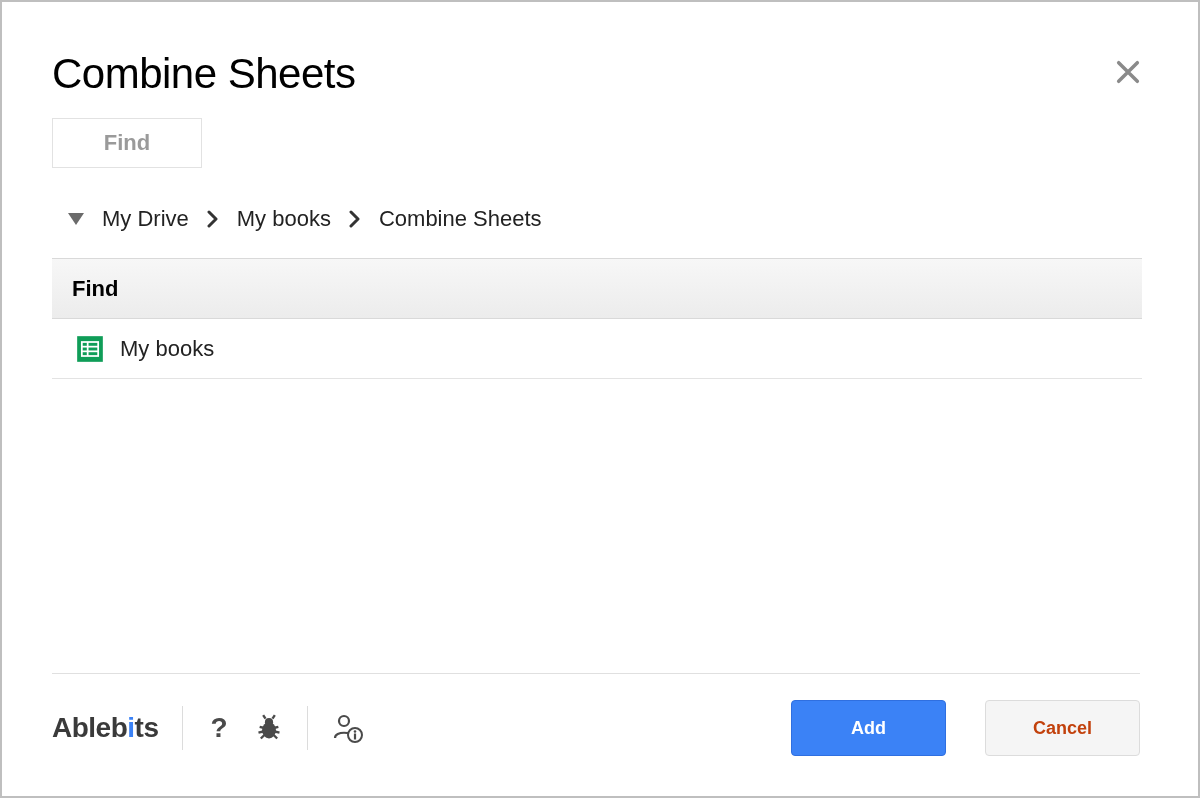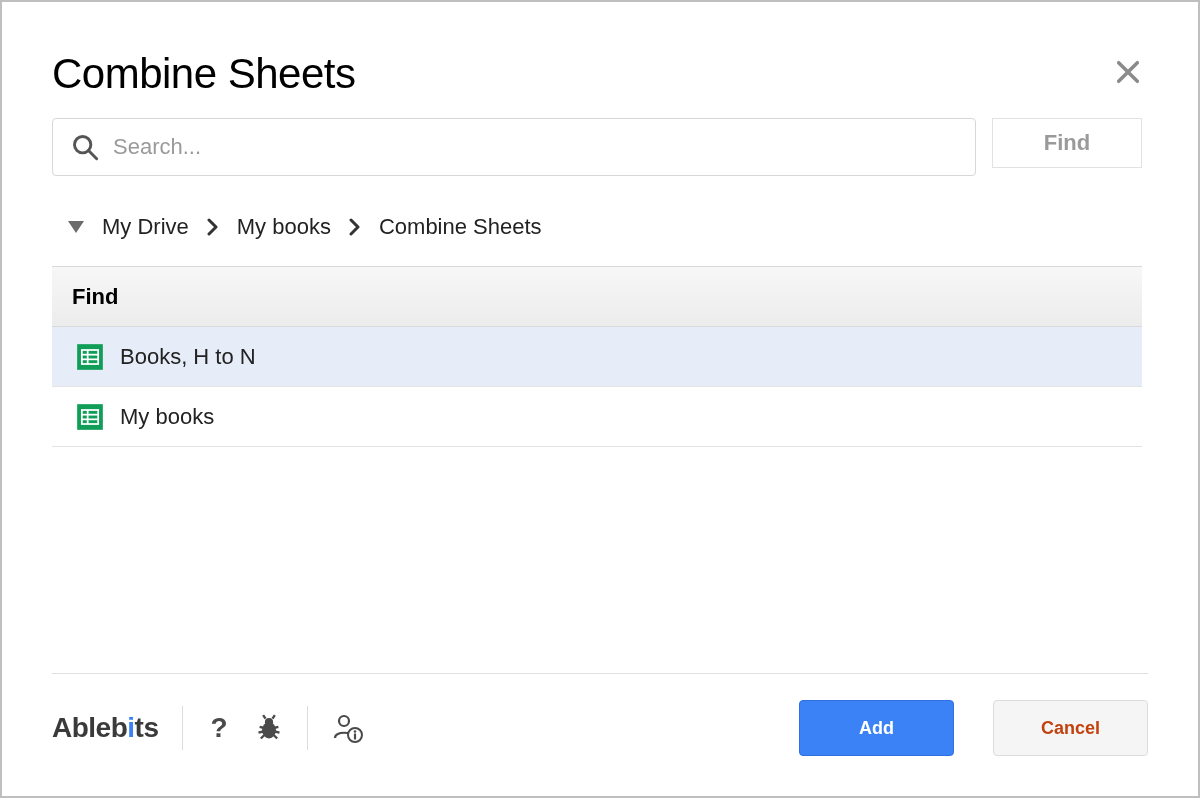--- a/index.html
+++ b/index.html
@@ -23,21 +23,21 @@
   .breadcrumb .tri svg { width: 16px; height: 12px; display: block; }
   .breadcrumb .chev svg { width: 12px; height: 18px; display: block; }
   .breadcrumb .crumb { cursor: pointer; }
 
   .table { margin-top: 26px; border-top: 1px solid #d9d9d9; }
   .thead { height: 60px; background: linear-gradient(#f7f7f7, #ececec); border-bottom: 1px solid #d9d9d9; display: flex; align-items: center; padding-left: 20px; font-size: 22px; font-weight: 700; color: #000; }
   .row { height: 60px; border-bottom: 1px solid #e3e3e3; display: flex; align-items: center; padding-left: 24px; gap: 16px; font-size: 22px; color: #222; cursor: pointer; }
   .row.selected { background: #e6edf9; }
   .sheet-icon { width: 28px; height: 28px; flex: none; }
 
-  .footer { position: absolute; left: 50px; right: 50px; bottom: 38px; }
+  .footer { position: absolute; left: 50px; right: 58px; bottom: 38px; }
   .divider { border-top: 1px solid #e0e0e0; margin-bottom: 24px; }
   .footer-row { display: flex; align-items: center; height: 60px; }
   .brand { font-size: 28px; font-weight: 700; letter-spacing: -0.5px; color: #3a3a3a; display: flex; }
   .brand .dot { color: #3b82f6; position: relative; }
   .sep { width: 1px; height: 44px; background: #dcdcdc; margin: 0 24px; }
   .footicons { display: flex; align-items: center; gap: 24px; }
   .footicons .ico { cursor: pointer; display: flex; }
   .spacer { flex: 1; }
   .btn { height: 56px; border-radius: 4px; font-size: 18px; font-weight: 700; display: flex; align-items: center; justify-content: center; cursor: pointer; }
   .btn-primary { width: 155px; background: #3b82f6; color: #fff; border: 1px solid #2f6fe0; }
@@ -51,27 +51,20 @@
   <div class="title">Combine Sheets</div>
 
   <div class="close-x">
     <svg viewBox="0 0 24 24">
       <path d="M4 4 L20 20 M20 4 L4 20" stroke="#8a8a8a" stroke-width="3" fill="none" stroke-linecap="round"></path>
     </svg>
   </div>
 
 
   <div class="searchrow">
-    <div class="searchbox">
-      <svg viewBox="0 0 24 24">
-        <circle cx="10" cy="10" r="7" stroke="#555" stroke-width="2.5" fill="none"></circle>
-        <line x1="15" y1="15" x2="22" y2="22" stroke="#555" stroke-width="2.5" stroke-linecap="round"></line>
-      </svg>
-      <input type="text" placeholder="Search..." style="">
-    </div>
     <div class="findbtn">Find</div>
   </div>
 
   <div class="breadcrumb">
     <span class="tri">
       <svg viewBox="0 0 16 12">
           <polygon points="0,0 16,0 8,12" fill="#6b6b6b"></polygon>
         </svg>
     </span>
     <span class="crumb">My Drive</span>
@@ -87,30 +80,20 @@
         </svg>
     </span>
     <span class="crumb">Combine Sheets</span>
   </div>
 
   <div class="table">
     <div class="thead">
       <span>Find</span>
     </div>
 
-    <div class="row selected">
-      <svg class="sheet-icon" viewBox="0 0 24 24">
-        <rect x="1" y="1" width="22" height="22" fill="#0f9d58"></rect>
-        <rect x="5" y="6" width="14" height="12" fill="none" stroke="#fff" stroke-width="1.5"></rect>
-        <line x1="5" y1="10" x2="19" y2="10" stroke="#fff" stroke-width="1.5"></line>
-        <line x1="5" y1="14" x2="19" y2="14" stroke="#fff" stroke-width="1.5"></line>
-        <line x1="10" y1="6" x2="10" y2="18" stroke="#fff" stroke-width="1.5"></line>
-      </svg>
-      <span>Books, H to N</span>
-    </div>
 
 
     <div class="row">
       <svg class="sheet-icon" viewBox="0 0 24 24">
         <rect x="1" y="1" width="22" height="22" fill="#0f9d58"></rect>
         <rect x="5" y="6" width="14" height="12" fill="none" stroke="#fff" stroke-width="1.5"></rect>
         <line x1="5" y1="10" x2="19" y2="10" stroke="#fff" stroke-width="1.5"></line>
         <line x1="5" y1="14" x2="19" y2="14" stroke="#fff" stroke-width="1.5"></line>
         <line x1="10" y1="6" x2="10" y2="18" stroke="#fff" stroke-width="1.5"></line>
       </svg>

